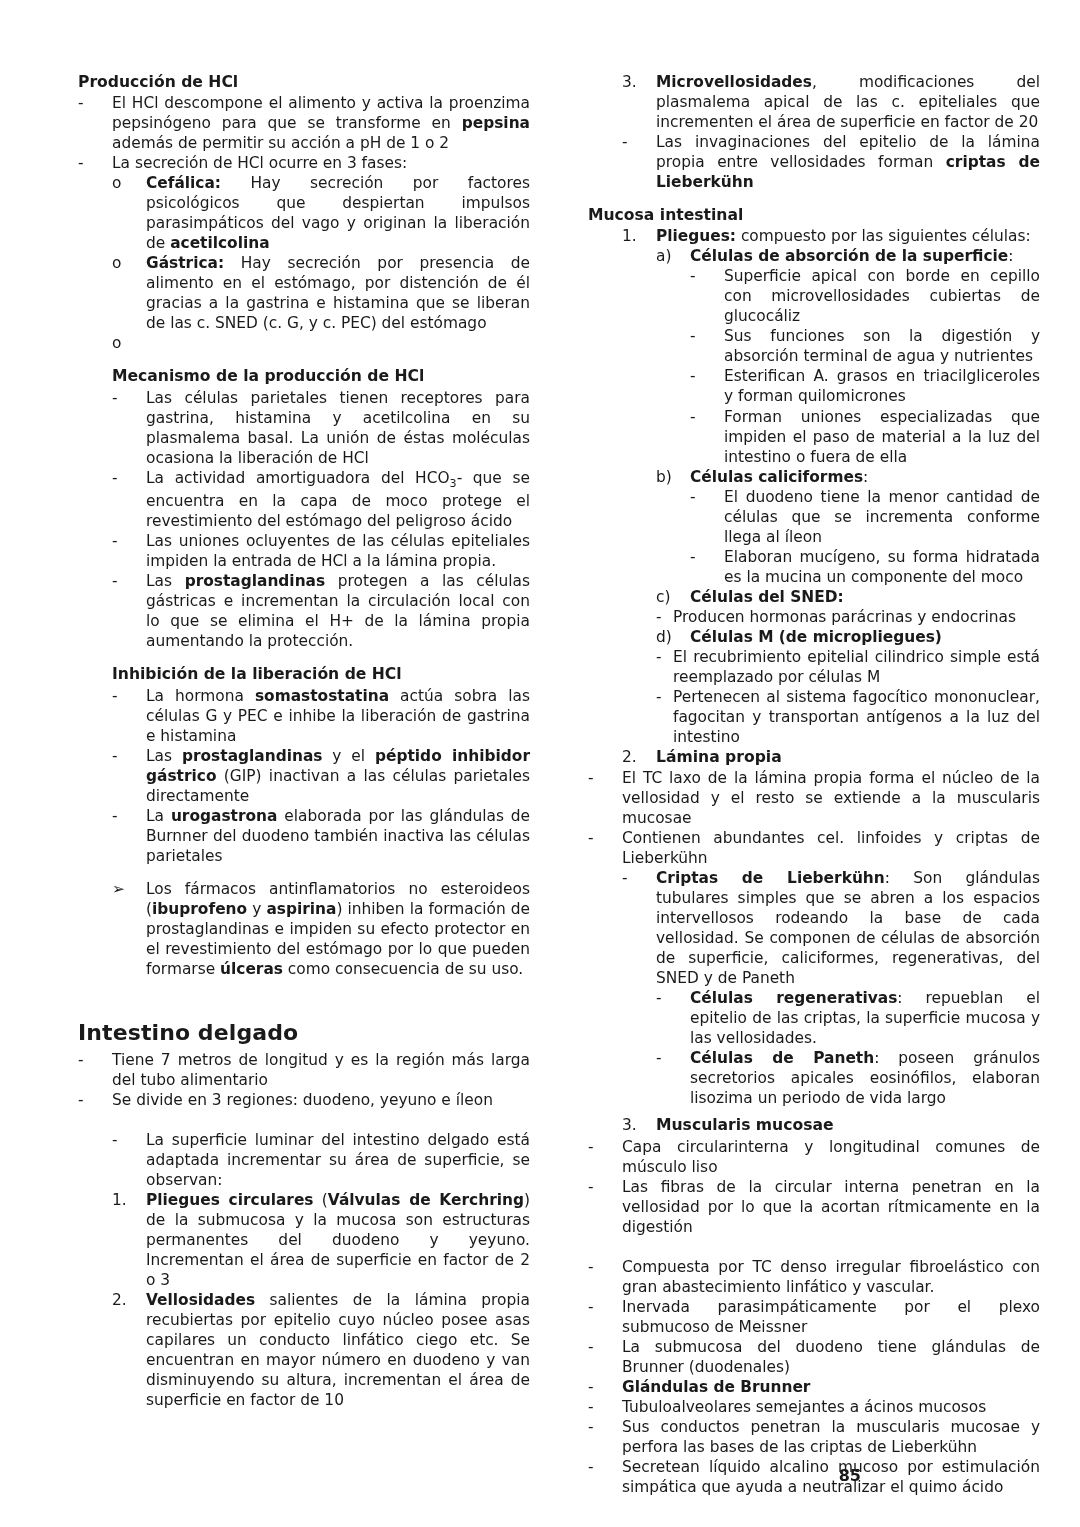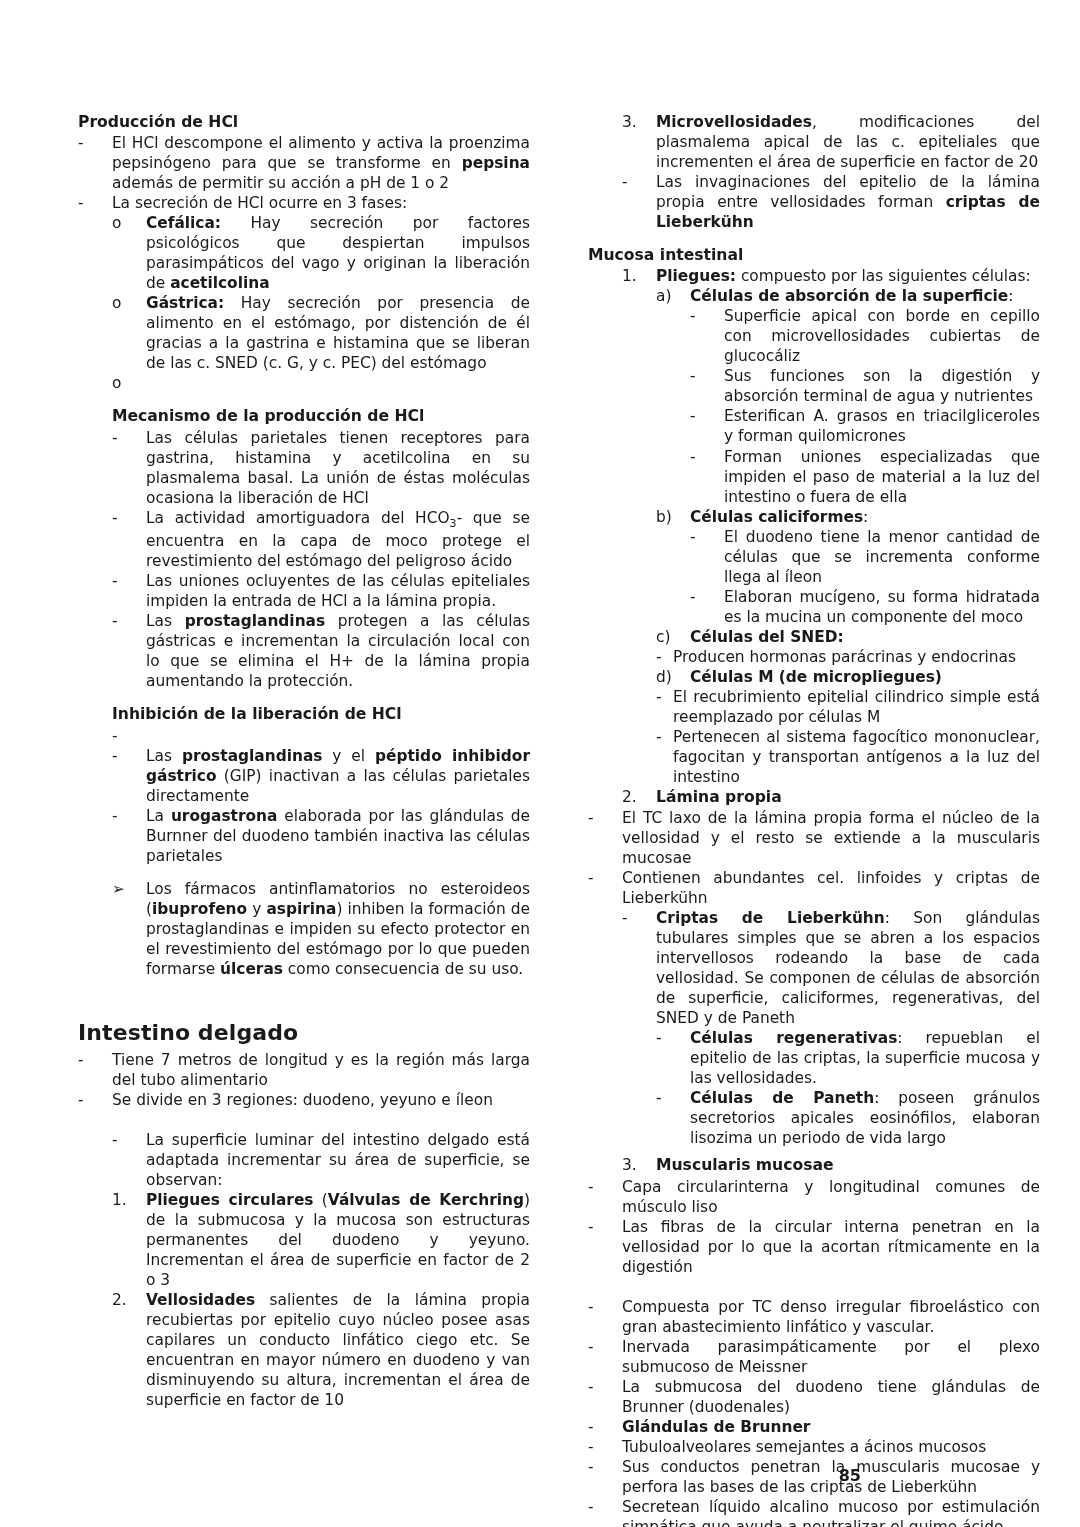--- a/index.html
+++ b/index.html
@@ -12,21 +12,21 @@
     height: 1527px;
     font-family: "DejaVu Sans", sans-serif;
     color: #1a1a1a;
     position: relative;
     overflow: hidden;
   }
   .page {
     width: 889px;
     height: 1527px;
     box-sizing: border-box;
-    padding: 112px 38px 40px 78px;
+    padding: 72px 38px 40px 78px;
     position: relative;
   }
   .columns {
     display: flex;
     gap: 58px;
     align-items: flex-start;
   }
   .col {
     width: 452px;
     flex: 0 0 452px;
@@ -158,20 +158,21 @@
             <div class="body txt">Las <b>prostaglandinas</b> protegen a las células gástricas e incrementan la circulación local con lo que se elimina el H+ de la lámina propia aumentando la protección.</div>
           </div>
         </div>
 
       <div class="spacer-sm"></div>
 
       <div class="h-sub indent-head-2">Inhibición de la liberación de HCl</div>
       <div>
           <div class="row lv2">
             <div class="marker">-</div>
+            <div class="body txt">La hormona <b>somastostatina</b> actúa sobra las células G y PEC e inhibe la liberación de gastrina e histamina</div>
           </div>
           <div class="row lv2">
             <div class="marker">-</div>
             <div class="body txt">Las <b>prostaglandinas</b> y el <b>péptido inhibidor gástrico</b> (GIP) inactivan a las células parietales directamente</div>
           </div>
           <div class="row lv2">
             <div class="marker">-</div>
             <div class="body txt">La <b>urogastrona</b> elaborada por las glándulas de Burnner del duodeno también inactiva las células parietales</div>
           </div>
         </div>

